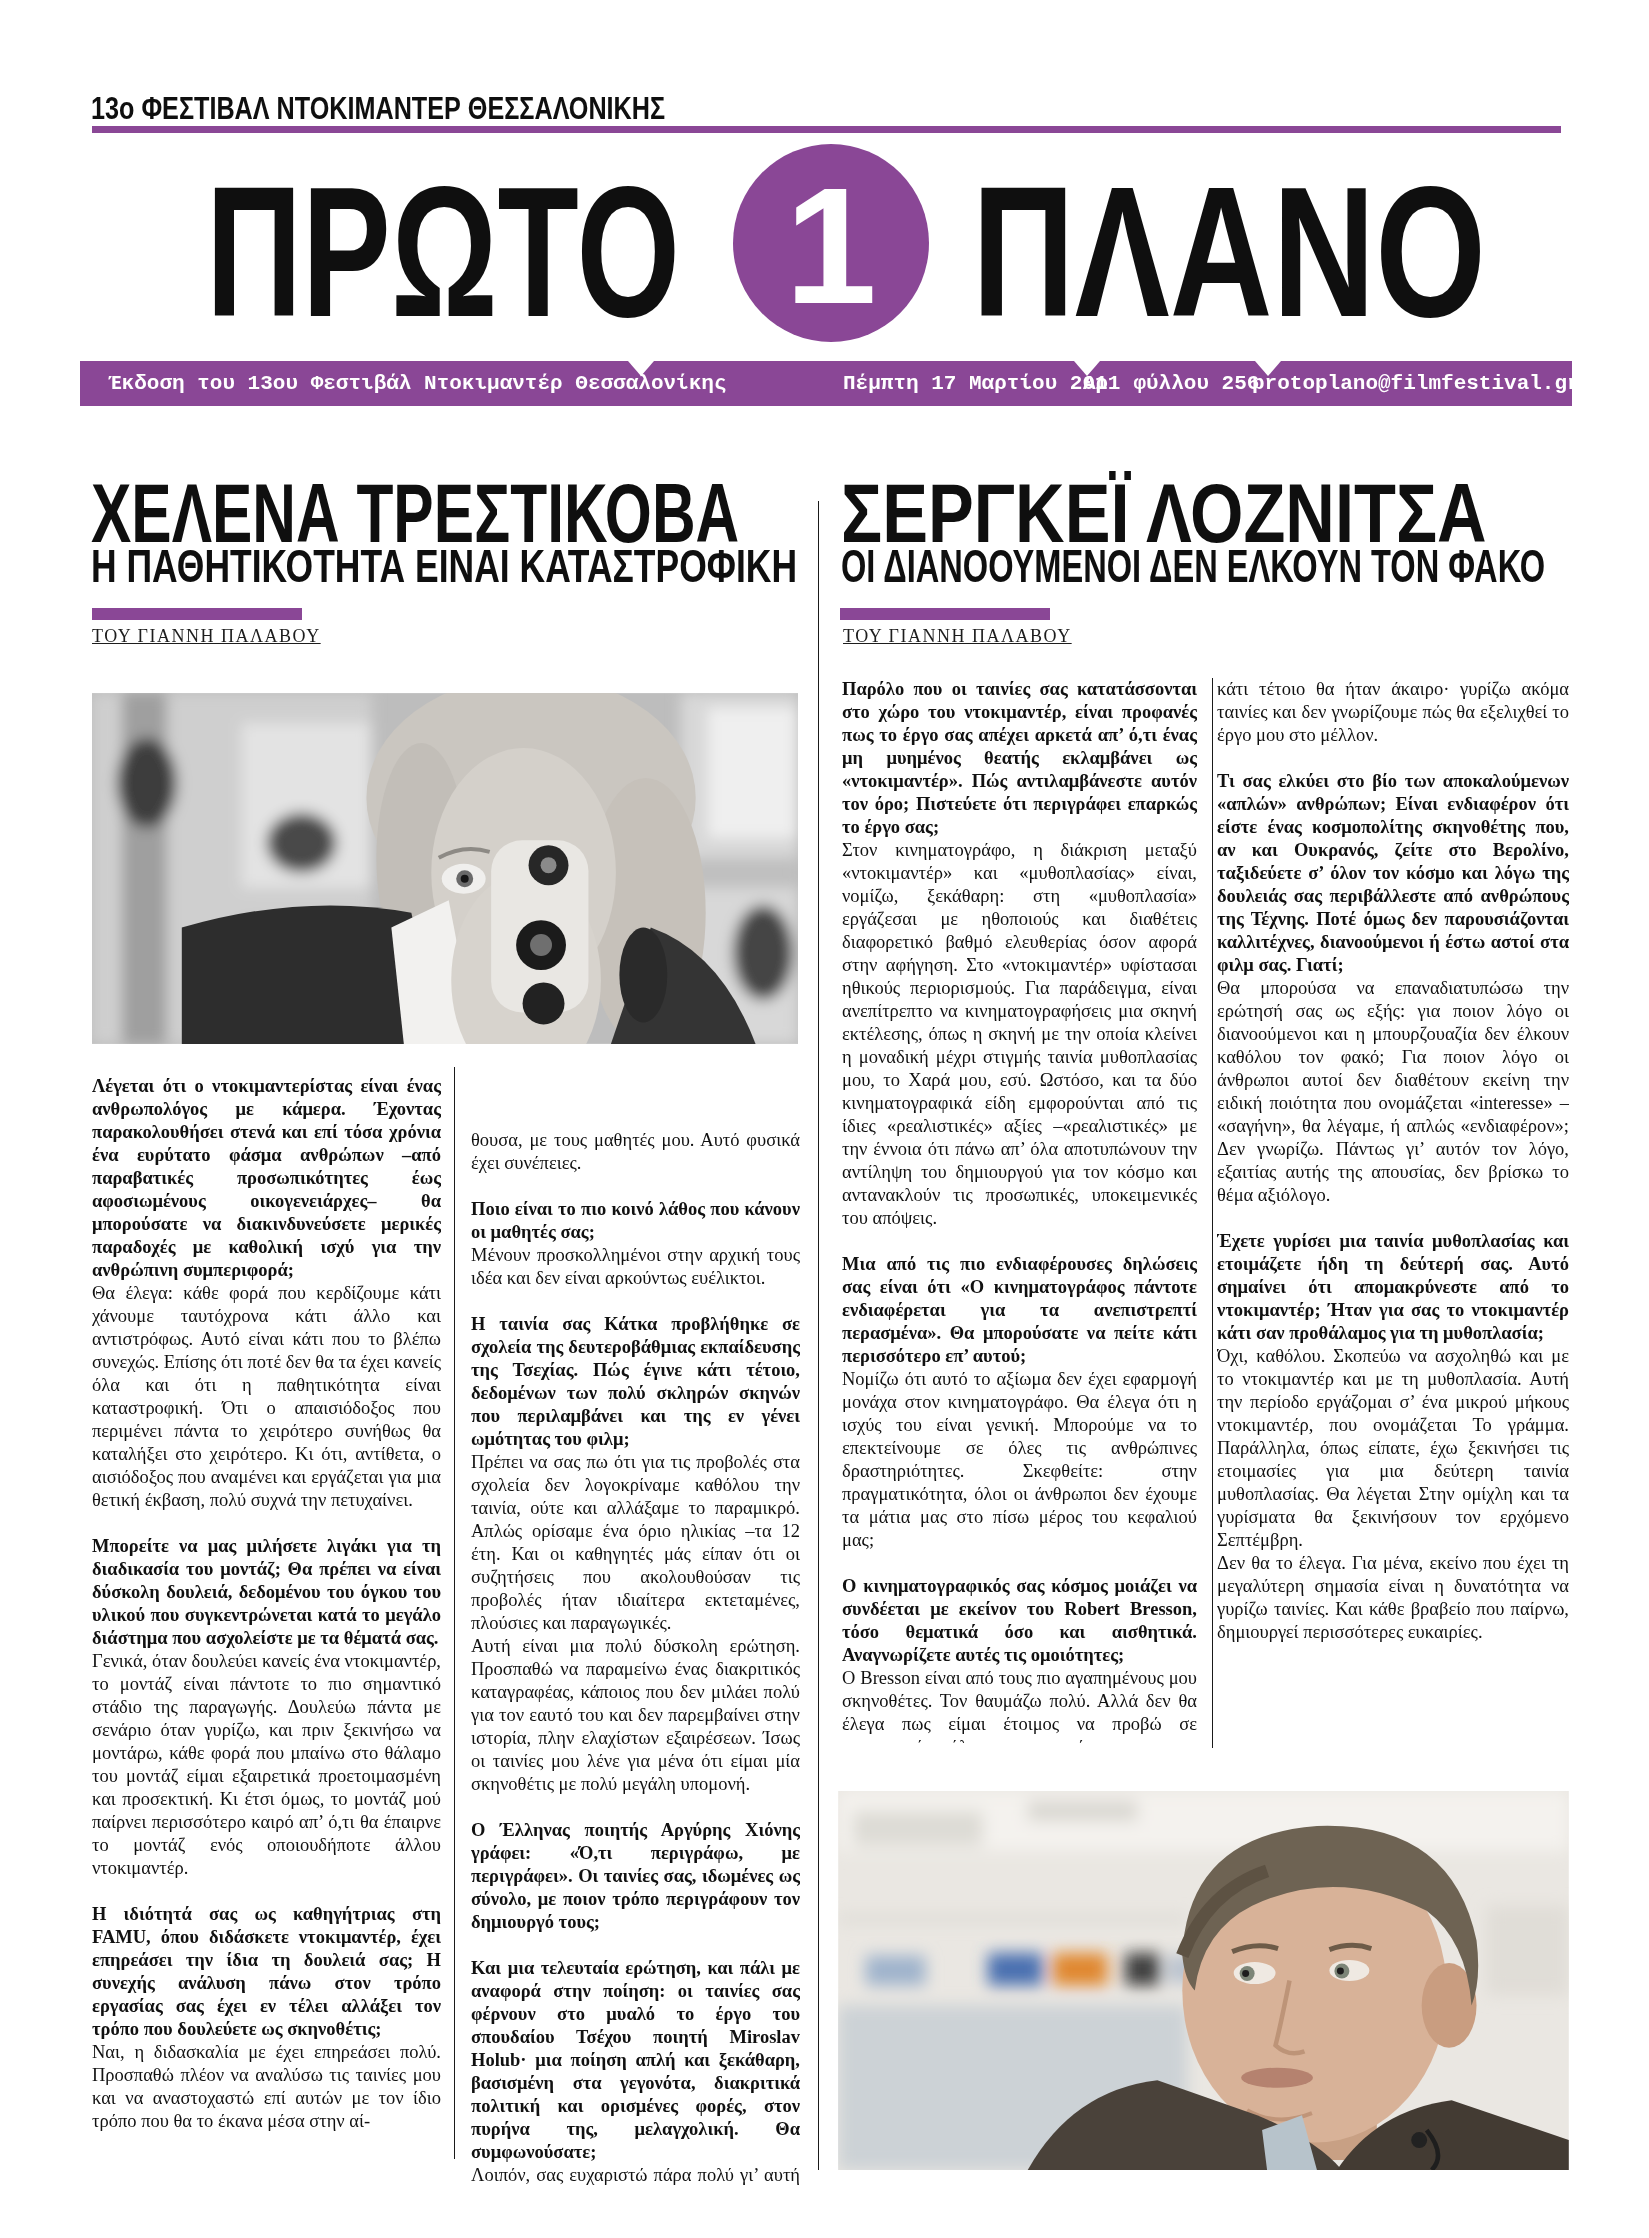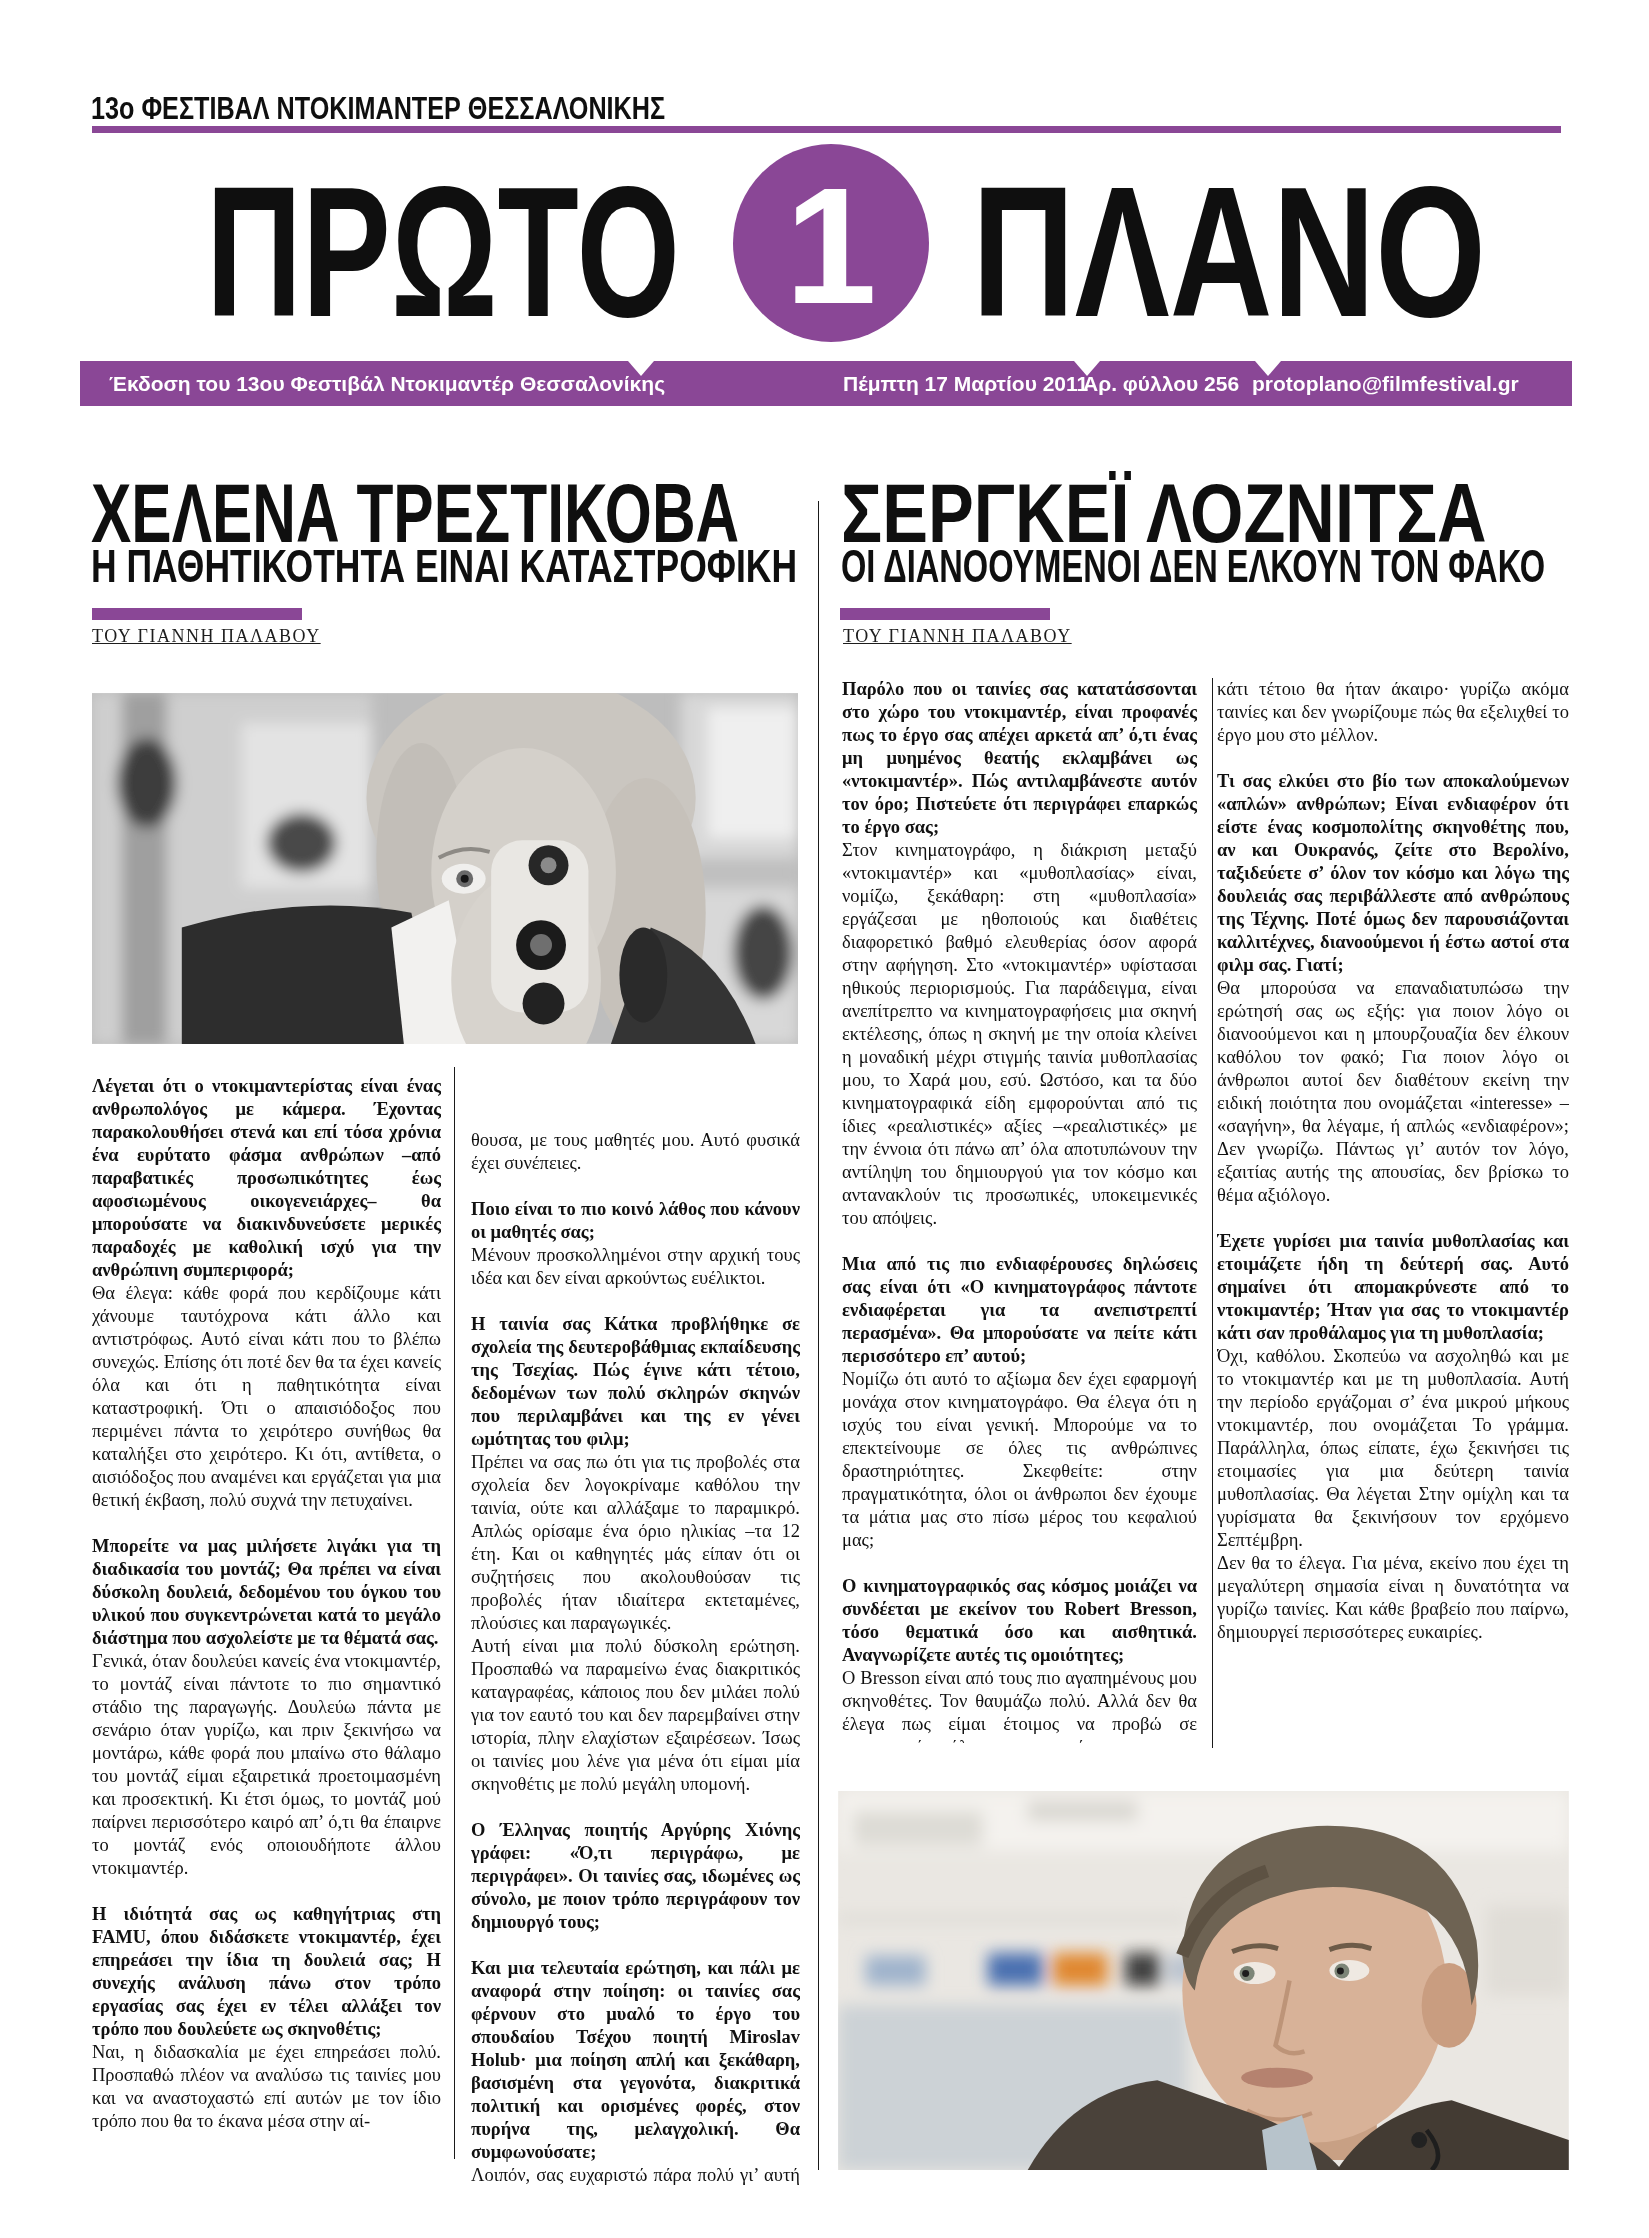--- a/index.html
+++ b/index.html
@@ -13,21 +13,21 @@
   .rule{left:92px;top:126px;width:1469px;height:6.5px;}
   .m-word-left{left:206px;top:180px;}
   .m-word-right{left:972px;top:180px;}
   .m-circle{left:733px;top:144px;width:196px;height:198px;border-radius:50%;
             display:flex;align-items:center;justify-content:center;}
   .m-circle span{font-family:"Liberation Sans", sans-serif;font-weight:bold;color:#fff;
             font-size:165px;line-height:1;transform:translateY(3px);}
   
   .infobar{left:80px;top:361px;width:1492px;height:45px;}
   .infobar span{position:absolute;top:50%;transform:translateY(-52%);white-space:nowrap;
-            font-family:Liberation Sans, sans-serif;font-weight:bold;font-size:21px;color:#fff;}
+            font-family:Liberation Mono, monospace;font-weight:bold;font-size:21px;color:#fff;}
   .ib-edition{left:29px;}  .ib-date{left:763px;}  .ib-issue{left:1003px;}  .ib-email{left:1172px;text-align:right;}
   .notch{position:absolute;top:0;width:0;height:0;border-left:13px solid transparent;
             border-right:13px solid transparent;border-top:15px solid #fff;}
   .n1{left:548px;} .n2{left:994px;} .n3{left:1175px;}
   
   .square{top:608px;width:210px;height:12px;}
   .byline{top:626px;font-size:18px;letter-spacing:1.5px;color:#1d1d1d;white-space:nowrap;
             font-family:"Liberation Serif", serif;text-decoration:underline;}
   
   .col{overflow:hidden;text-align:justify;font-size:18.5px;line-height:23px;}

